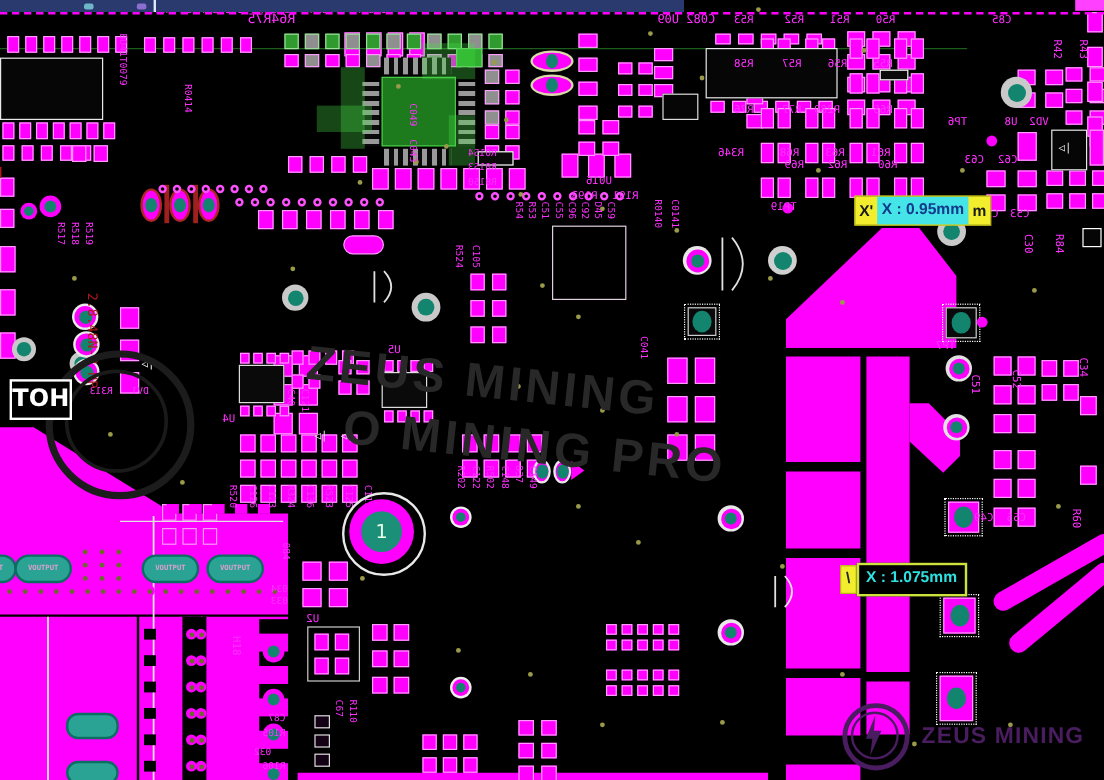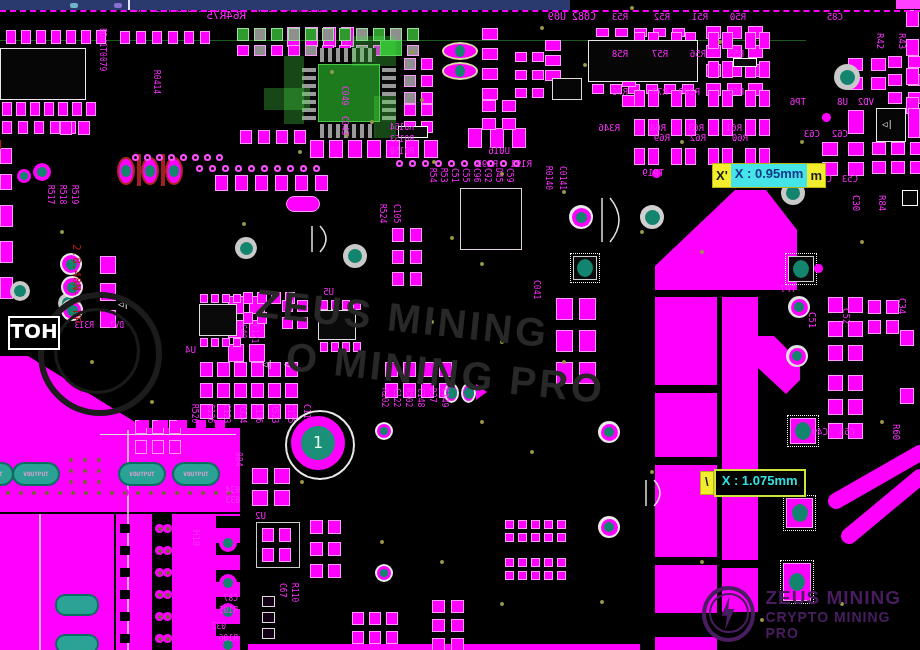--- a/index.html
+++ b/index.html
@@ -850,21 +850,20 @@
     <span class="box">X : 1.075mm</span>
   </div>
 
   <div id="logo" style="color: rgb(74, 29, 97);">
     <div class="ring">
       <div class="inner"></div>
         <div class="bolt"></div>
     </div>
     <div class="txt">
       <div class="t1">ZEUS MINING</div>
-      <div class="t2">CRYPTO MINING PRO</div>
     </div>
   </div>
 
   <div id="topbar" style="width: 570px; background: rgb(43, 58, 110);">
       <div class="dot" style="left: 70px; background: rgb(111, 182, 201);"></div>
       <div class="dot" style="left: 114px; background: rgb(138, 111, 208);"></div>
       <div class="tick" style="left: 128px;"></div>
     </div>
   <div id="dashline"></div>
 </div>

